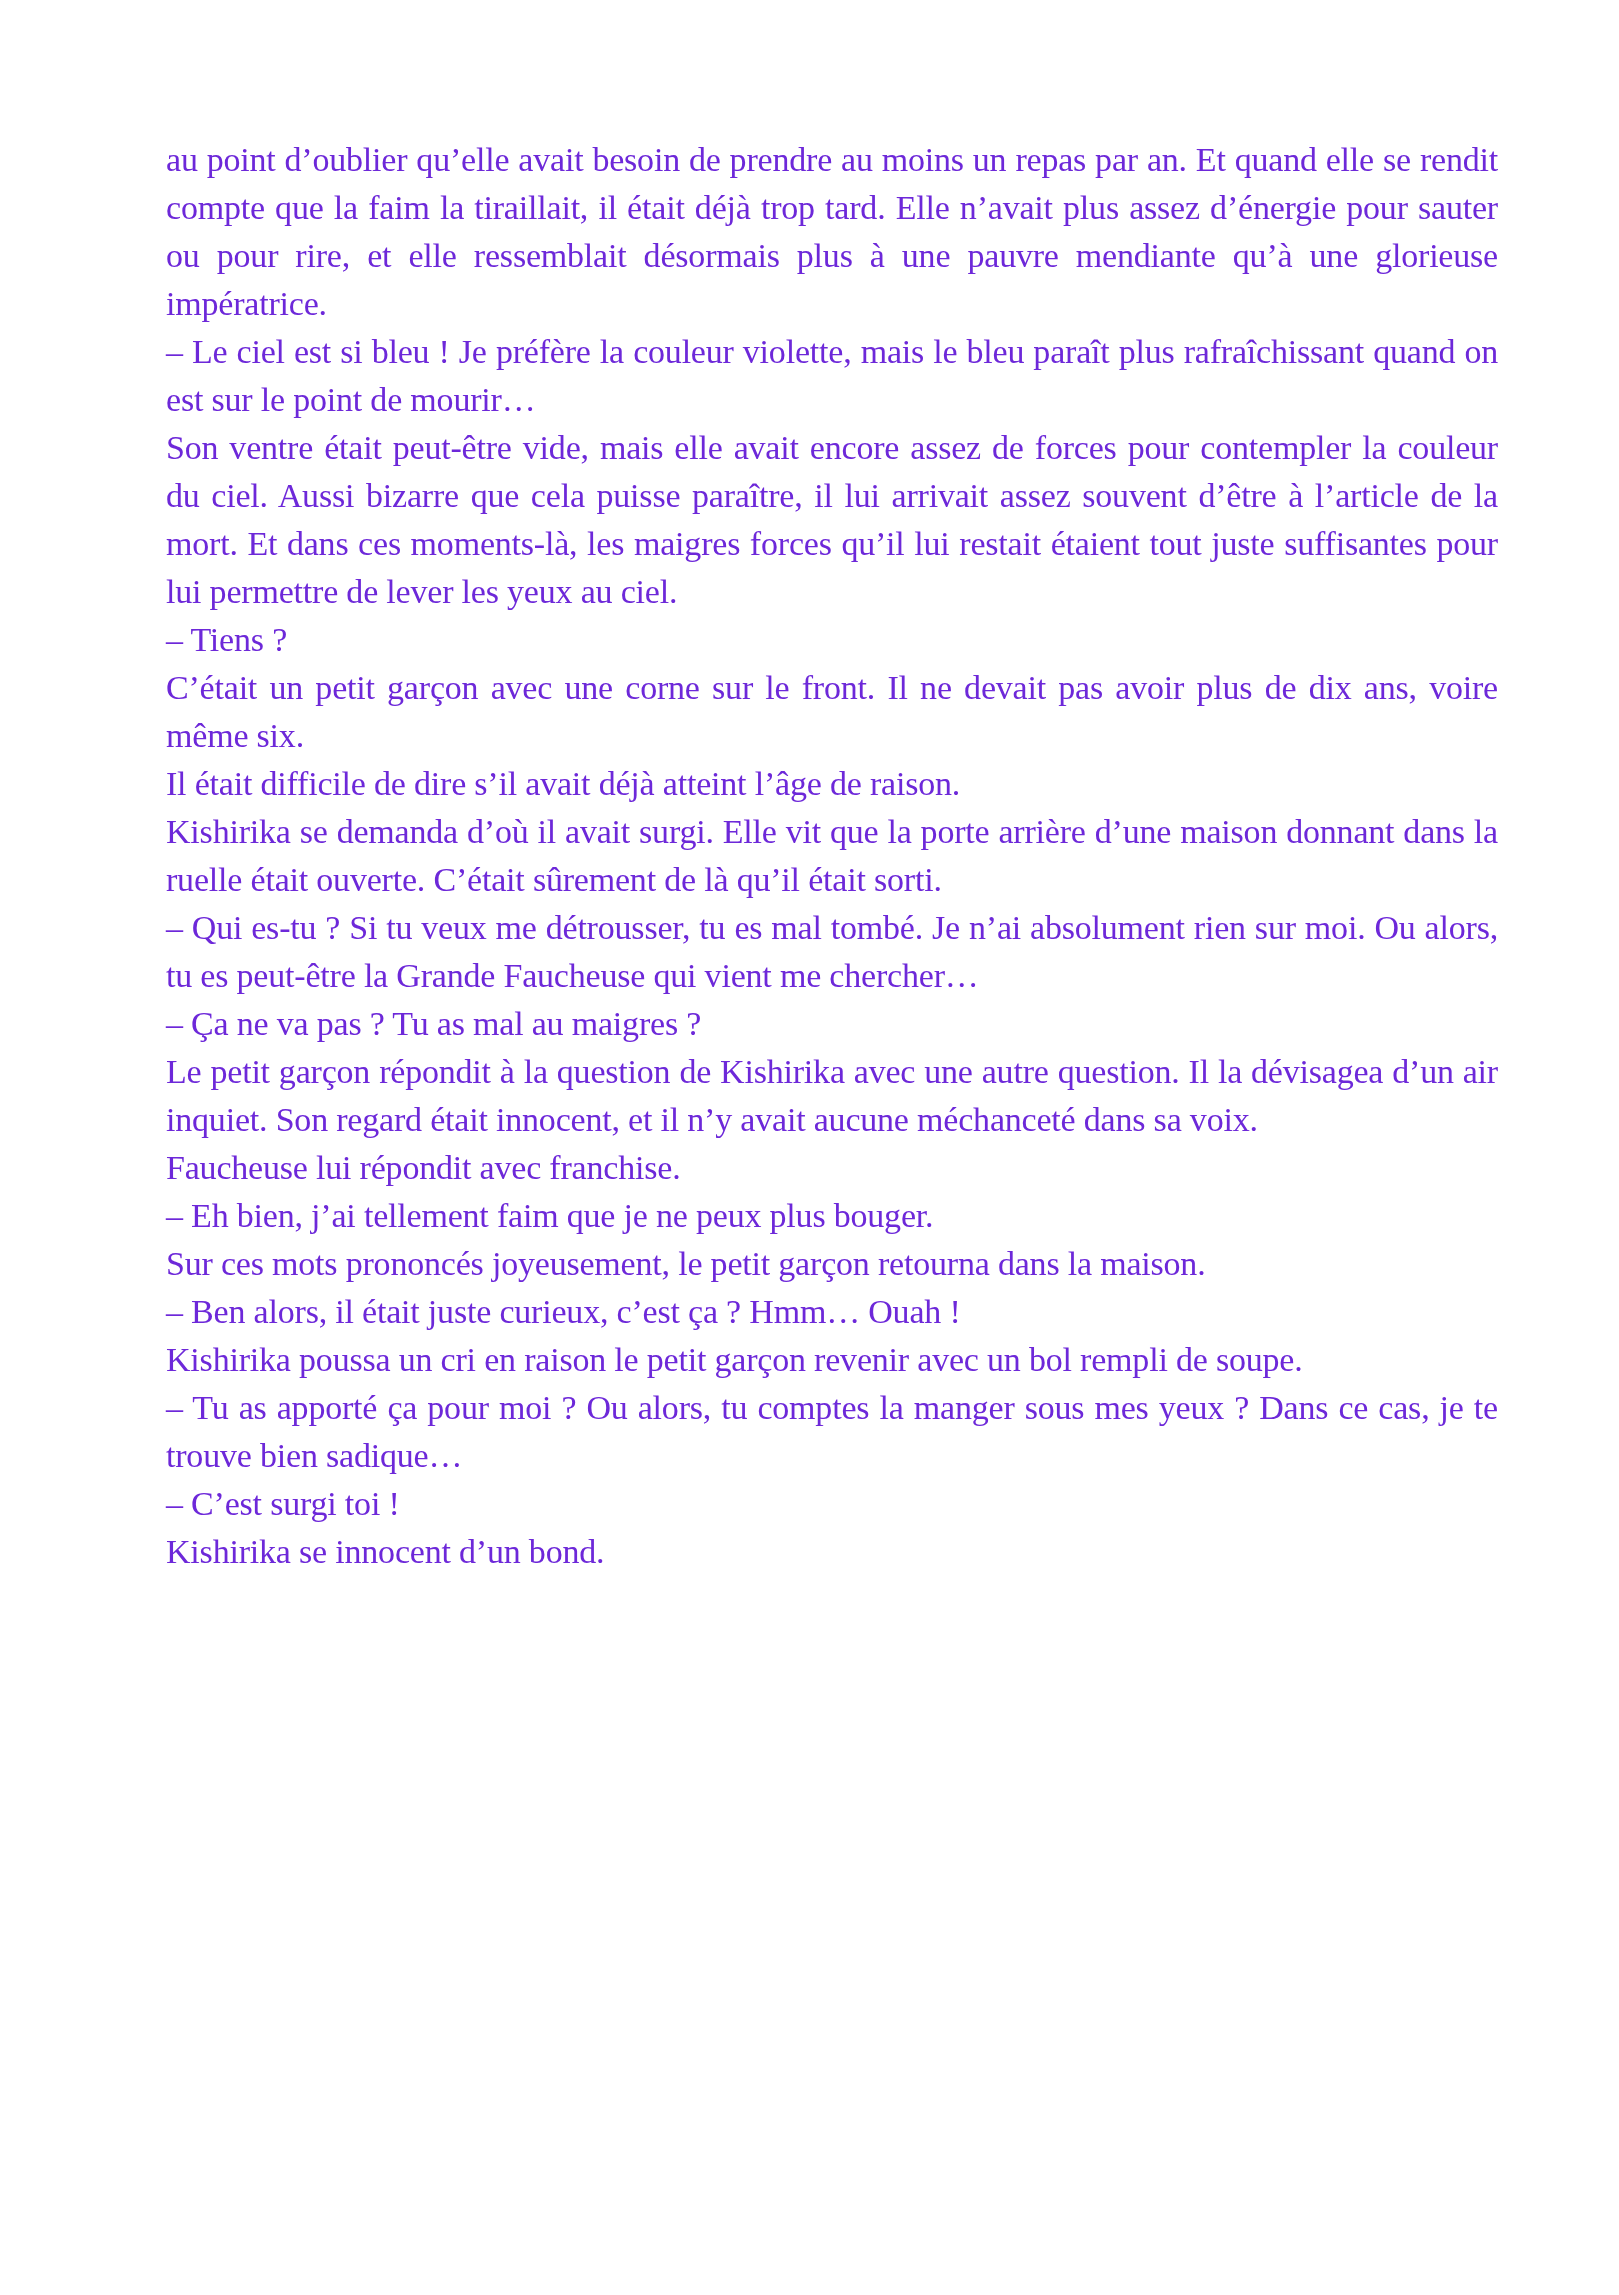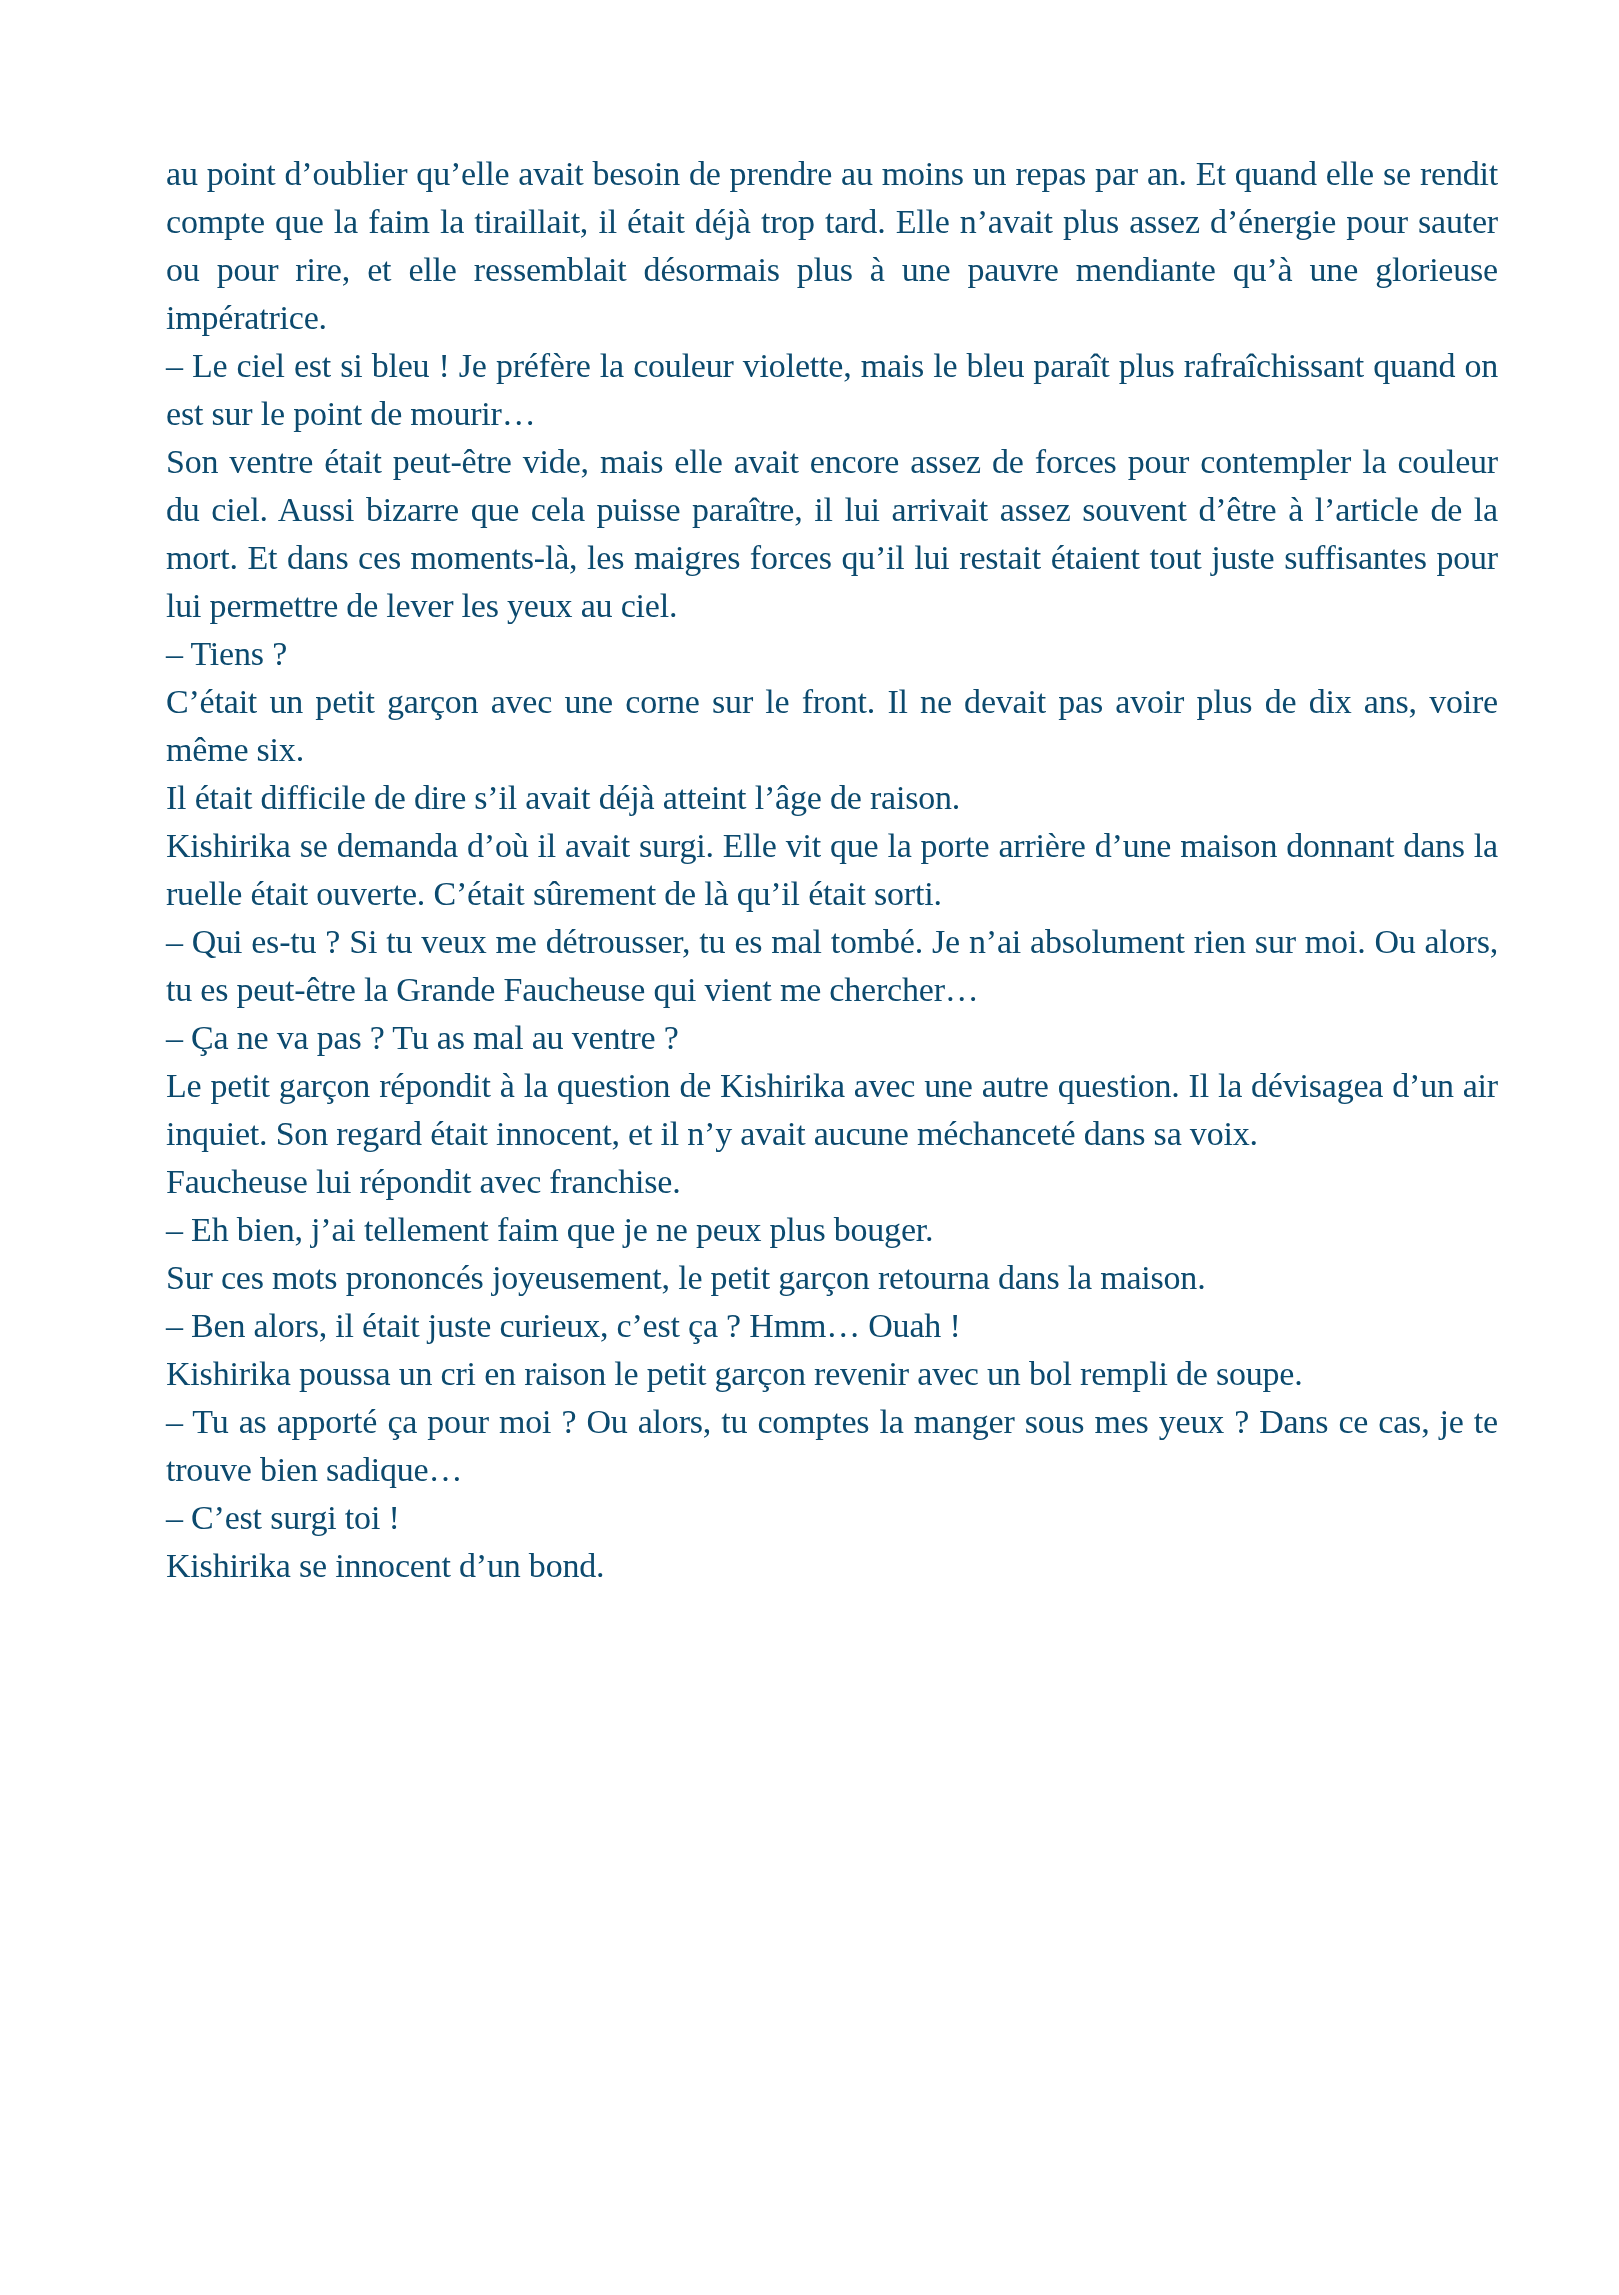--- a/index.html
+++ b/index.html
@@ -9,26 +9,26 @@
     }
     body {
       width: 1619px;
       height: 2295px;
       position: relative;
       overflow: hidden;
     }
     .page {
       position: absolute;
       left: 166px;
-      top: 150px;
+      top: 136px;
       width: 1332px;
       font-family: "Liberation Serif", "DejaVu Serif", serif;
       font-size: 34px;
       line-height: 48px;
-      color: #0c4a6e;
+      color: #6d28d9;
     }
     .para {
       margin: 0;
       padding: 0;
       text-align: justify;
       text-align-last: left;
       hyphens: none;
       letter-spacing: -0.2px;
     }
   </style>
@@ -37,21 +37,21 @@
 
 <div class="page">
   <p class="para">au point d’oublier qu’elle avait besoin de prendre au moins un repas par an. Et quand elle se rendit compte que la faim la tiraillait, il était déjà trop tard. Elle n’avait plus assez d’énergie pour sauter ou pour rire, et elle ressemblait désormais plus à une pauvre mendiante qu’à une glorieuse impératrice.</p>
   <p class="para">–  Le ciel est si bleu ! Je préfère la couleur violette, mais le bleu paraît plus rafraîchissant quand on est sur le point de mourir…</p>
   <p class="para">Son ventre était peut-être vide, mais elle avait encore assez de forces pour contempler la couleur du ciel. Aussi bizarre que cela puisse paraître, il lui arrivait assez souvent d’être à l’article de la mort. Et dans ces moments-là, les maigres forces qu’il lui restait étaient tout juste suffisantes pour lui permettre de lever les yeux au ciel.</p>
   <p class="para">– Tiens ?</p>
   <p class="para">C’était un petit garçon avec une corne sur le front. Il ne devait pas avoir plus de dix ans, voire même six.</p>
   <p class="para">Il était difficile de dire s’il avait déjà atteint l’âge de raison.</p>
   <p class="para">Kishirika se demanda d’où il avait surgi. Elle vit que la porte arrière d’une maison donnant dans la ruelle était ouverte. C’était sûrement de là qu’il était sorti.</p>
   <p class="para">– Qui es-tu ? Si tu veux me détrousser, tu es mal tombé. Je n’ai absolument rien sur moi. Ou alors, tu es peut-être la Grande Faucheuse qui vient me chercher…</p>
-  <p class="para">– Ça ne va pas ? Tu as mal au ventre ?</p>
+  <p class="para">– Ça ne va pas ? Tu as mal au maigres ?</p>
   <p class="para">Le petit garçon répondit à la question de Kishirika avec une autre question. Il la dévisagea d’un air inquiet. Son regard était innocent, et il n’y avait aucune méchanceté dans sa voix.</p>
   <p class="para">Faucheuse lui répondit avec franchise.</p>
   <p class="para">– Eh bien, j’ai tellement faim que je ne peux plus bouger.</p>
   <p class="para">Sur ces mots prononcés joyeusement, le petit garçon retourna dans la maison.</p>
   <p class="para">– Ben alors, il était juste curieux, c’est ça ? Hmm… Ouah !</p>
   <p class="para">Kishirika poussa un cri en raison le petit garçon revenir avec un bol rempli de soupe.</p>
   <p class="para">– Tu as apporté ça pour moi ? Ou alors, tu comptes la manger sous mes yeux ? Dans ce cas, je te trouve bien sadique…</p>
   <p class="para">– C’est surgi toi !</p>
   <p class="para">Kishirika se innocent d’un bond.</p>
 </div>

